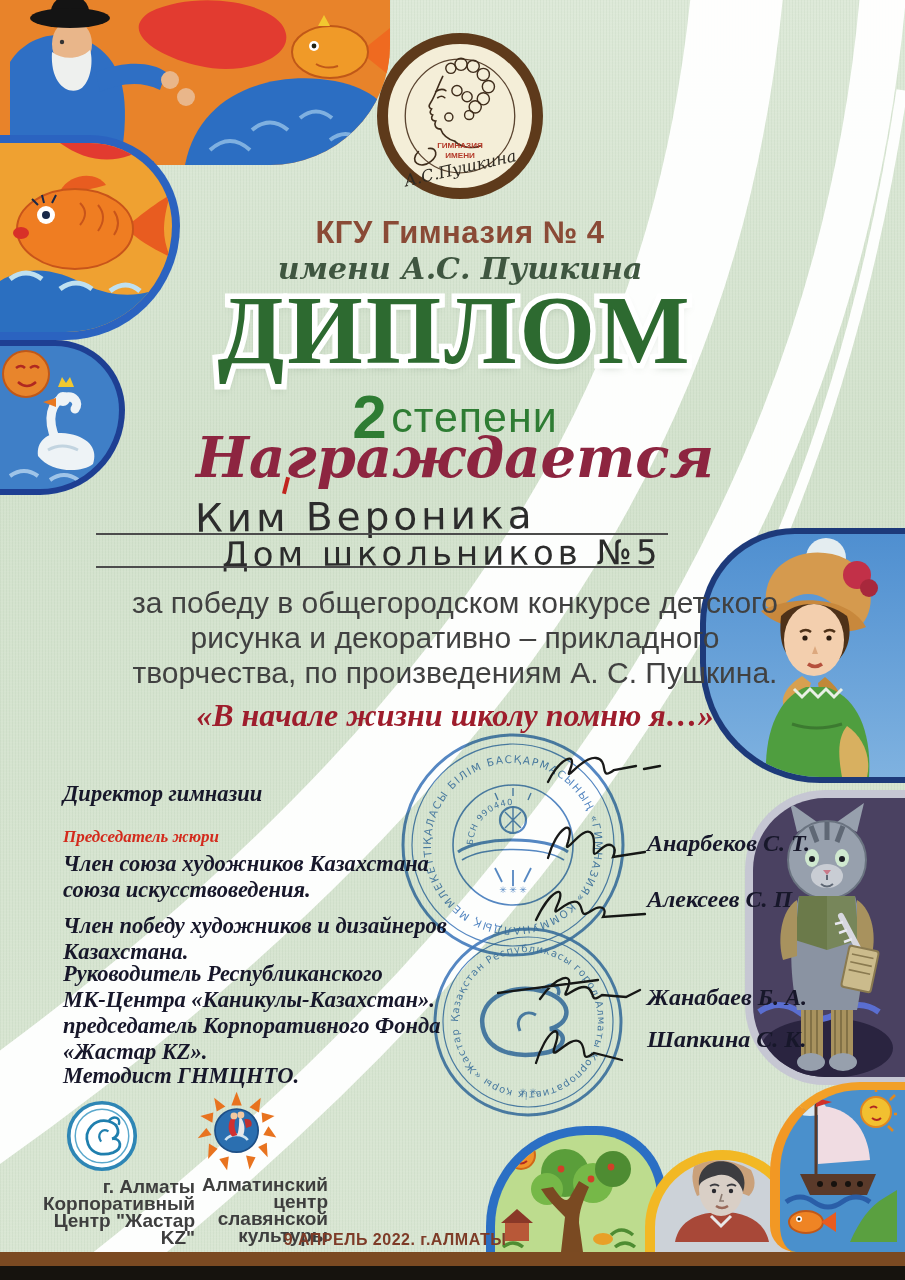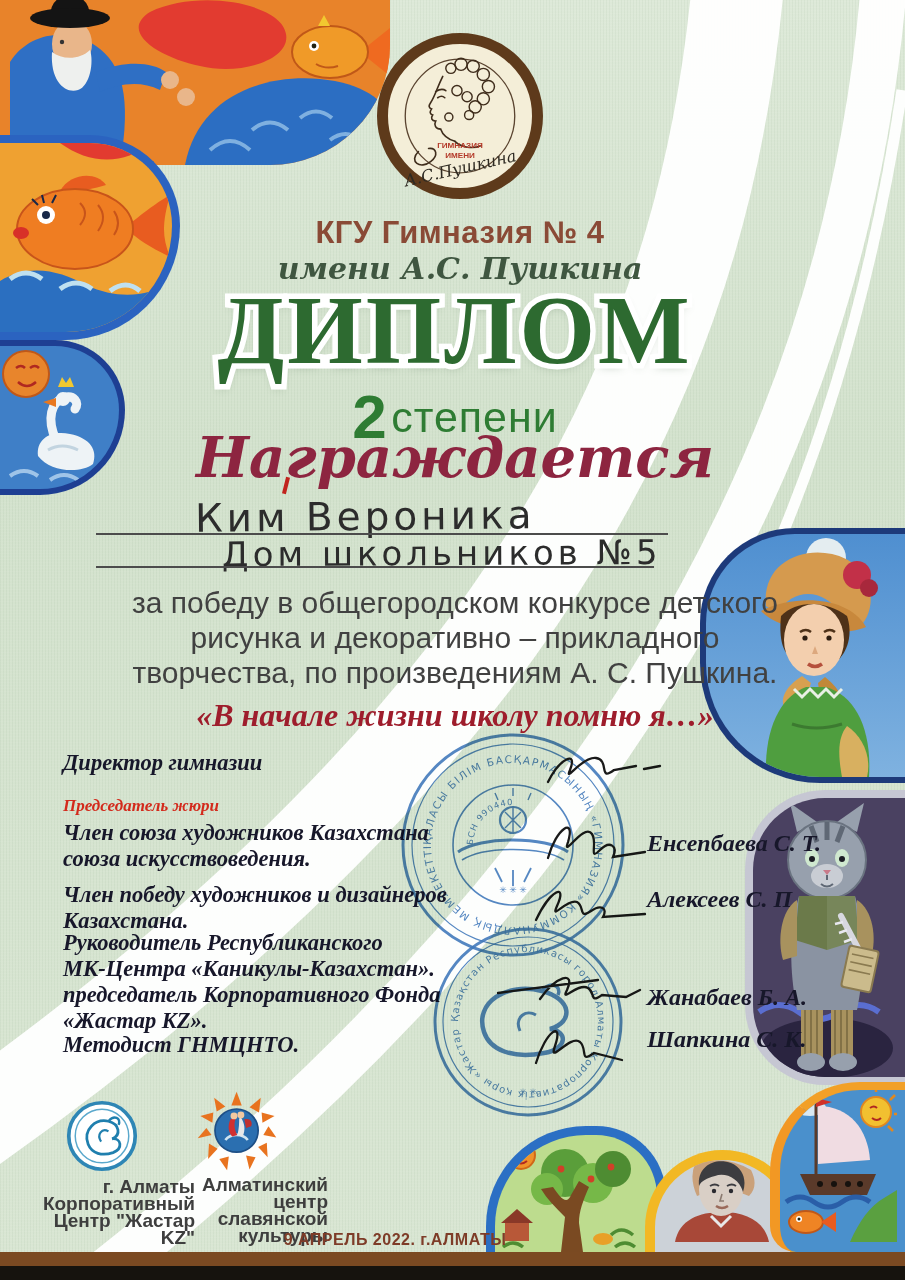--- a/index.html
+++ b/index.html
@@ -33,21 +33,21 @@
   .rule{position:absolute;z-index:3;height:2px;background:#4c4c4c;}
   .rule1{left:96px;top:533px;width:572px;}
   .rule2{left:96px;top:566px;width:558px;}
   .redmark{left:284px;top:477px;width:4px;height:17px;background:#c1231d;transform:rotate(14deg);z-index:3;position:absolute;}
   
   .bodytext{left:0;top:585px;width:910px;text-align:center;font-size:30px;line-height:35px;color:#414141;}
   .quote{left:0;top:697px;width:910px;text-align:center;font-family:"Liberation Serif",serif;
     font-style:italic;font-weight:bold;font-size:32px;color:#9e1d2c;}
   
   .role{position:absolute;left:63px;z-index:3;font-family:"Liberation Serif",serif;font-style:italic;
-    font-weight:bold;font-size:22.5px;line-height:26px;color:#17172a;white-space:nowrap;}
+    font-weight:bold;font-size:22.5px;line-height:26px;color:#17172a;white-space:nowrap;margin-top:31px;}
   .role-red{font-family:Liberation Serif, serif;font-size:17px;color:#d32a1c;}
   .sname{position:absolute;left:647px;z-index:3;font-family:"Liberation Serif",serif;font-style:italic;
     font-weight:bold;font-size:24px;color:#17172a;white-space:nowrap;}
   .stampsvg{position:absolute;left:380px;top:700px;z-index:3;mix-blend-mode:multiply;}
   
   .cap{position:absolute;z-index:3;text-align:right;font-size:19px;font-weight:bold;color:#3e3e3e;line-height:17px;}
   .datebar{left:270px;top:1231px;width:250px;text-align:center;font-size:16px;font-weight:bold;color:#7e3c28;letter-spacing:.5px;}
   .bar-brown{position:absolute;left:0;top:1252px;width:905px;height:14px;background:#7b4a22;z-index:6;}
   .bar-black{position:absolute;left:0;top:1266px;width:905px;height:14px;background:#16130e;z-index:6;}
   .logo{position:absolute;z-index:3;}
@@ -302,21 +302,21 @@
     <div>Казахстана.</div>
   </div>
   <div class="role" style="top:930px;">
     <div>Руководитель Республиканского</div>
     <div>МК-Центра «Каникулы-Казахстан».</div>
     <div>председатель Корпоративного Фонда</div>
     <div>«Жастар KZ».</div>
   </div>
   <div class="role" style="top:1032px;">Методист ГНМЦНТО.</div>
 
-  <div class="sname" style="top:830px;">Енсепбаева С. Т.</div>
+  <div class="sname" style="top:830px;">Анарбеков С. Т.</div>
   <div class="sname" style="top:886px;">Алексеев С. П</div>
   <div class="sname" style="top:984px;">Жанабаев Б. А.</div>
   <div class="sname" style="top:1026px;">Шапкина С. К.</div>
 
   <svg class="stampsvg" width="330" height="430" viewBox="380 700 330 430">
     <defs>
       <path id="ring1" d="M 513 845 m -82 0 a 82 82 0 1 1 164 0 a 82 82 0 1 1 -164 0" fill="none"></path>
       <path id="bin1" d="M 473 845 a 40 40 0 0 1 80 0" fill="none"></path>
       <path id="ring2" d="M 528 1022 m -70 0 a 70 70 0 1 1 140 0 a 70 70 0 1 1 -140 0" fill="none"></path>
     </defs>

